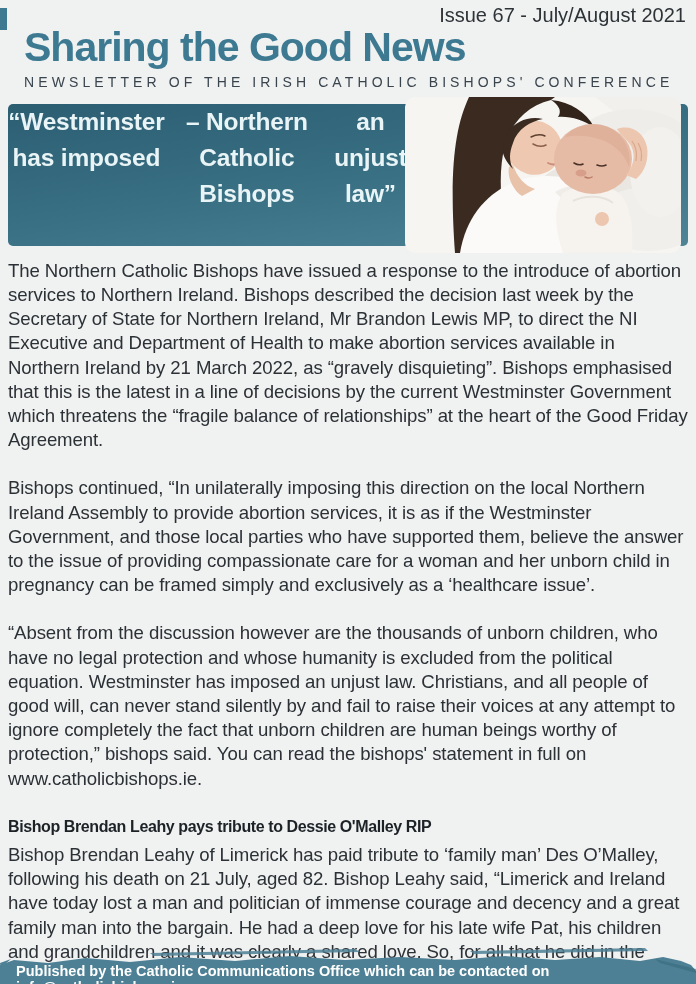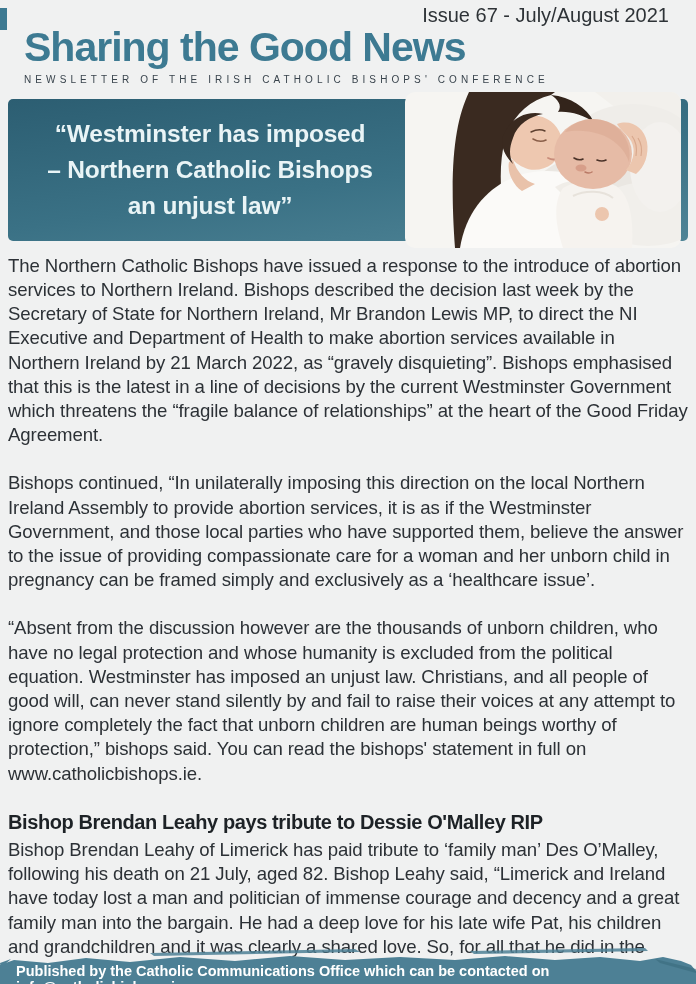--- a/index.html
+++ b/index.html
@@ -9,50 +9,50 @@
     background:var(--page-bg,#f0f1f1);
     font-family:"Liberation Sans",sans-serif;
     overflow:hidden;
   }
   .corner-mark{
     position:absolute;left:0;top:8px;width:7px;height:22px;
     background:var(--accent-teal,#3d7a92);
   }
   .issue-line{
     text-align:right;
-    padding:4px 27px 0 0;
+    padding:4px 10px 0 0;
     font-size:20px;
     color:#2e3337;
   }
   .newsletter-title{
     margin:0 0 5px 24px;
     font-size:41px;
     font-weight:bold;
     letter-spacing:-1px;
     line-height:1.02;
     color:var(--accent-teal,#3d7a92);
   }
   .newsletter-subtitle{
     margin-left:24px;
-    font-size:10px;
+    font-size:14px;
     letter-spacing:4.1px;
     color:#39444d;
     white-space:nowrap;
   }
   .hero-banner{
     position:relative;
     margin:14px 8px 0;
     height:142px;
     border-radius:5px;
     background:linear-gradient(172deg,#2c5e72 0%,#3a7185 55%,#4f8496 100%);
   }
   .hero-text{
     position:absolute;left:0;top:0;
     width:404px;height:100%;
-    display:flex;flex-direction:column;justify-content:center;
+    display:flex;flex-direction:row;justify-content:center;
     text-align:center;
     color:#e9f4f6;
     font-weight:bold;
     font-size:24.5px;
     line-height:36px;
     letter-spacing:-0.2px;
   }
   .hero-photo{
     position:absolute;top:-7px;right:7px;
     width:276px;height:156px;
@@ -64,21 +64,21 @@
     margin:13px 8px 0;
     color:#2c3136;
     font-size:18.6px;
     line-height:24.2px;
     letter-spacing:-0.1px;
   }
   .article p{margin:0 0 24px;}
   .article p:last-child{margin-bottom:0;}
   .tribute-heading{
     margin:2px 0 4px;
-    font-size:20px;
+    font-size:16px;
     font-weight:bold;
     letter-spacing:-0.4px;
     color:#1d2226;
   }
   .footer-bar{
     position:absolute;left:0;bottom:0;
     width:696px;height:36px;
   }
   .footer-bar svg{position:absolute;left:0;top:0;width:696px;height:36px;}
   .footer-text{

